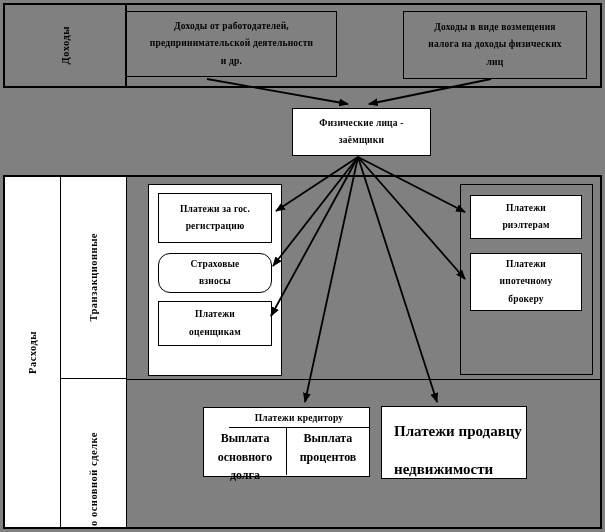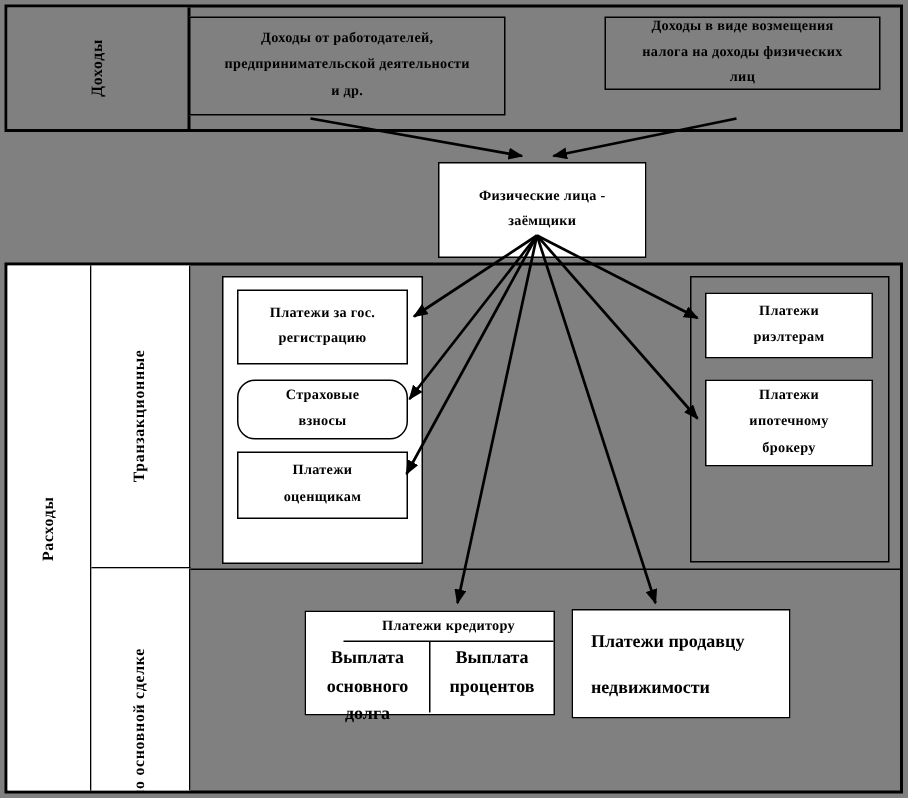--- a/index.html
+++ b/index.html
@@ -44,43 +44,43 @@
   .split-row { display:flex; height:47px; }
   .split-cellbox {
     flex:1; display:flex; align-items:flex-start; justify-content:center;
     text-align:center; white-space:pre-line; font-size:12px; line-height:1.55;
     padding-top:1px;
   }
   .split-cellbox.sep { border-left:1.5px solid #000; }
   
   .seller {
     display:block; text-align:left; padding:5px 4px 0 12px;
-    line-height:2.55; font-size:12px;
+    line-height:2.55; font-size:15px;
   }
   .arrows { position:absolute; left:0; top:0; z-index:5; pointer-events:none; }
 </style>
 </head>
 <body>
 
 <div class="canvas">
 
   <div class="band" style="left:3px; top:3px; width:599px; height:85px;">
     <div class="cell grayfill" style="left:0; top:0; width:120px; height:81px;">
       <span class="vtext">Доходы</span>
     </div>
     <div class="line-v" style="left:120px; top:0; height:81px;"></div>
     <div class="nbox gray" style="left:121px; top:6px; width:211px; height:66px;">Доходы от работодателей,
 предпринимательской деятельности
 и др.</div>
-    <div class="nbox gray" style="left:398px; top:6px; width:184px; height:49px;">Доходы в виде возмещения
+    <div class="nbox gray" style="left:398px; top:6px; width:184px; height:68px;">Доходы в виде возмещения
 налога на доходы физических
 лиц</div>
   </div>
 
-  <div class="nbox" style="left:292px; top:108px; width:139px; height:64px;">Физические лица -
+  <div class="nbox" style="left:292px; top:108px; width:139px; height:48px;">Физические лица -
 заёмщики</div>
 
   <div class="band" style="left:3px; top:175px; width:599px; height:354px;">
     <div class="cell" style="left:0; top:0; width:56px; height:350px; border-right:1.5px solid #000;">
       <span class="vtext">Расходы</span>
     </div>
     <div class="cell" style="left:56px; top:0; width:66px; height:202px; border-right:1.5px solid #000; border-bottom:1.5px solid #000;">
       <span class="vtext">Транзакционные</span>
     </div>
     <div class="cell cell-bottom" style="left:56px; top:202px; width:66px; height:148px; border-right:1.5px solid #000;">

